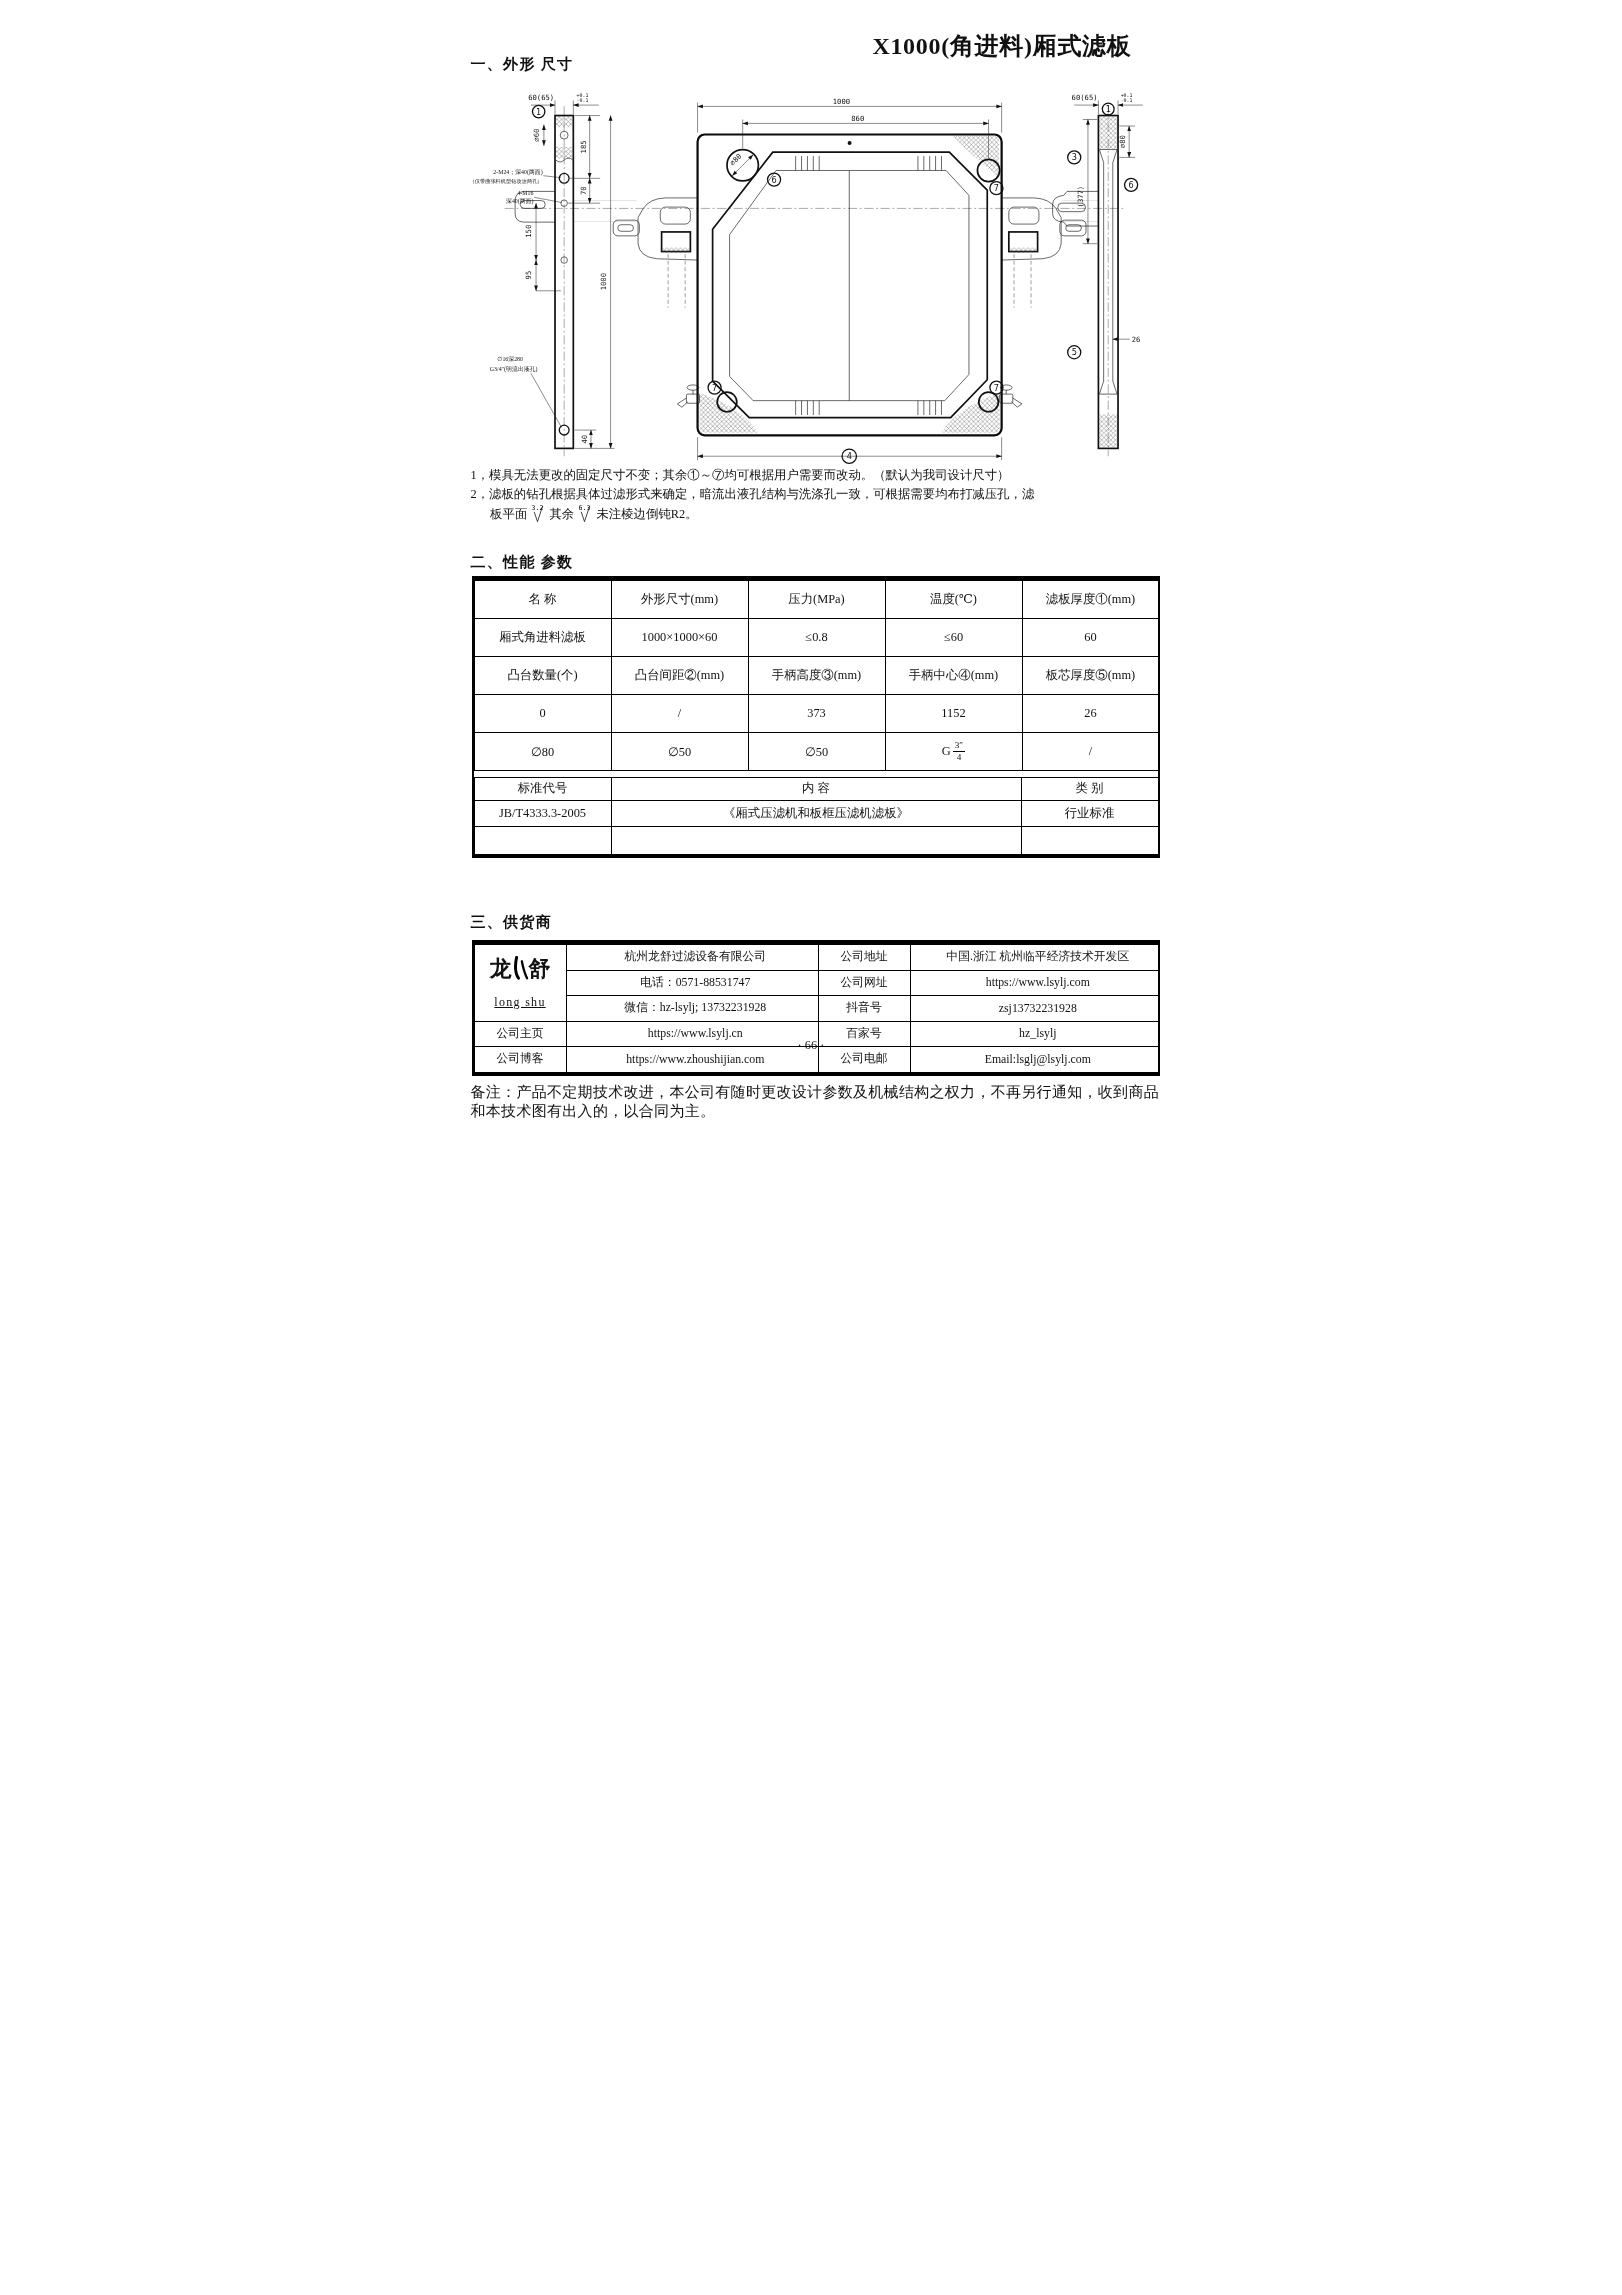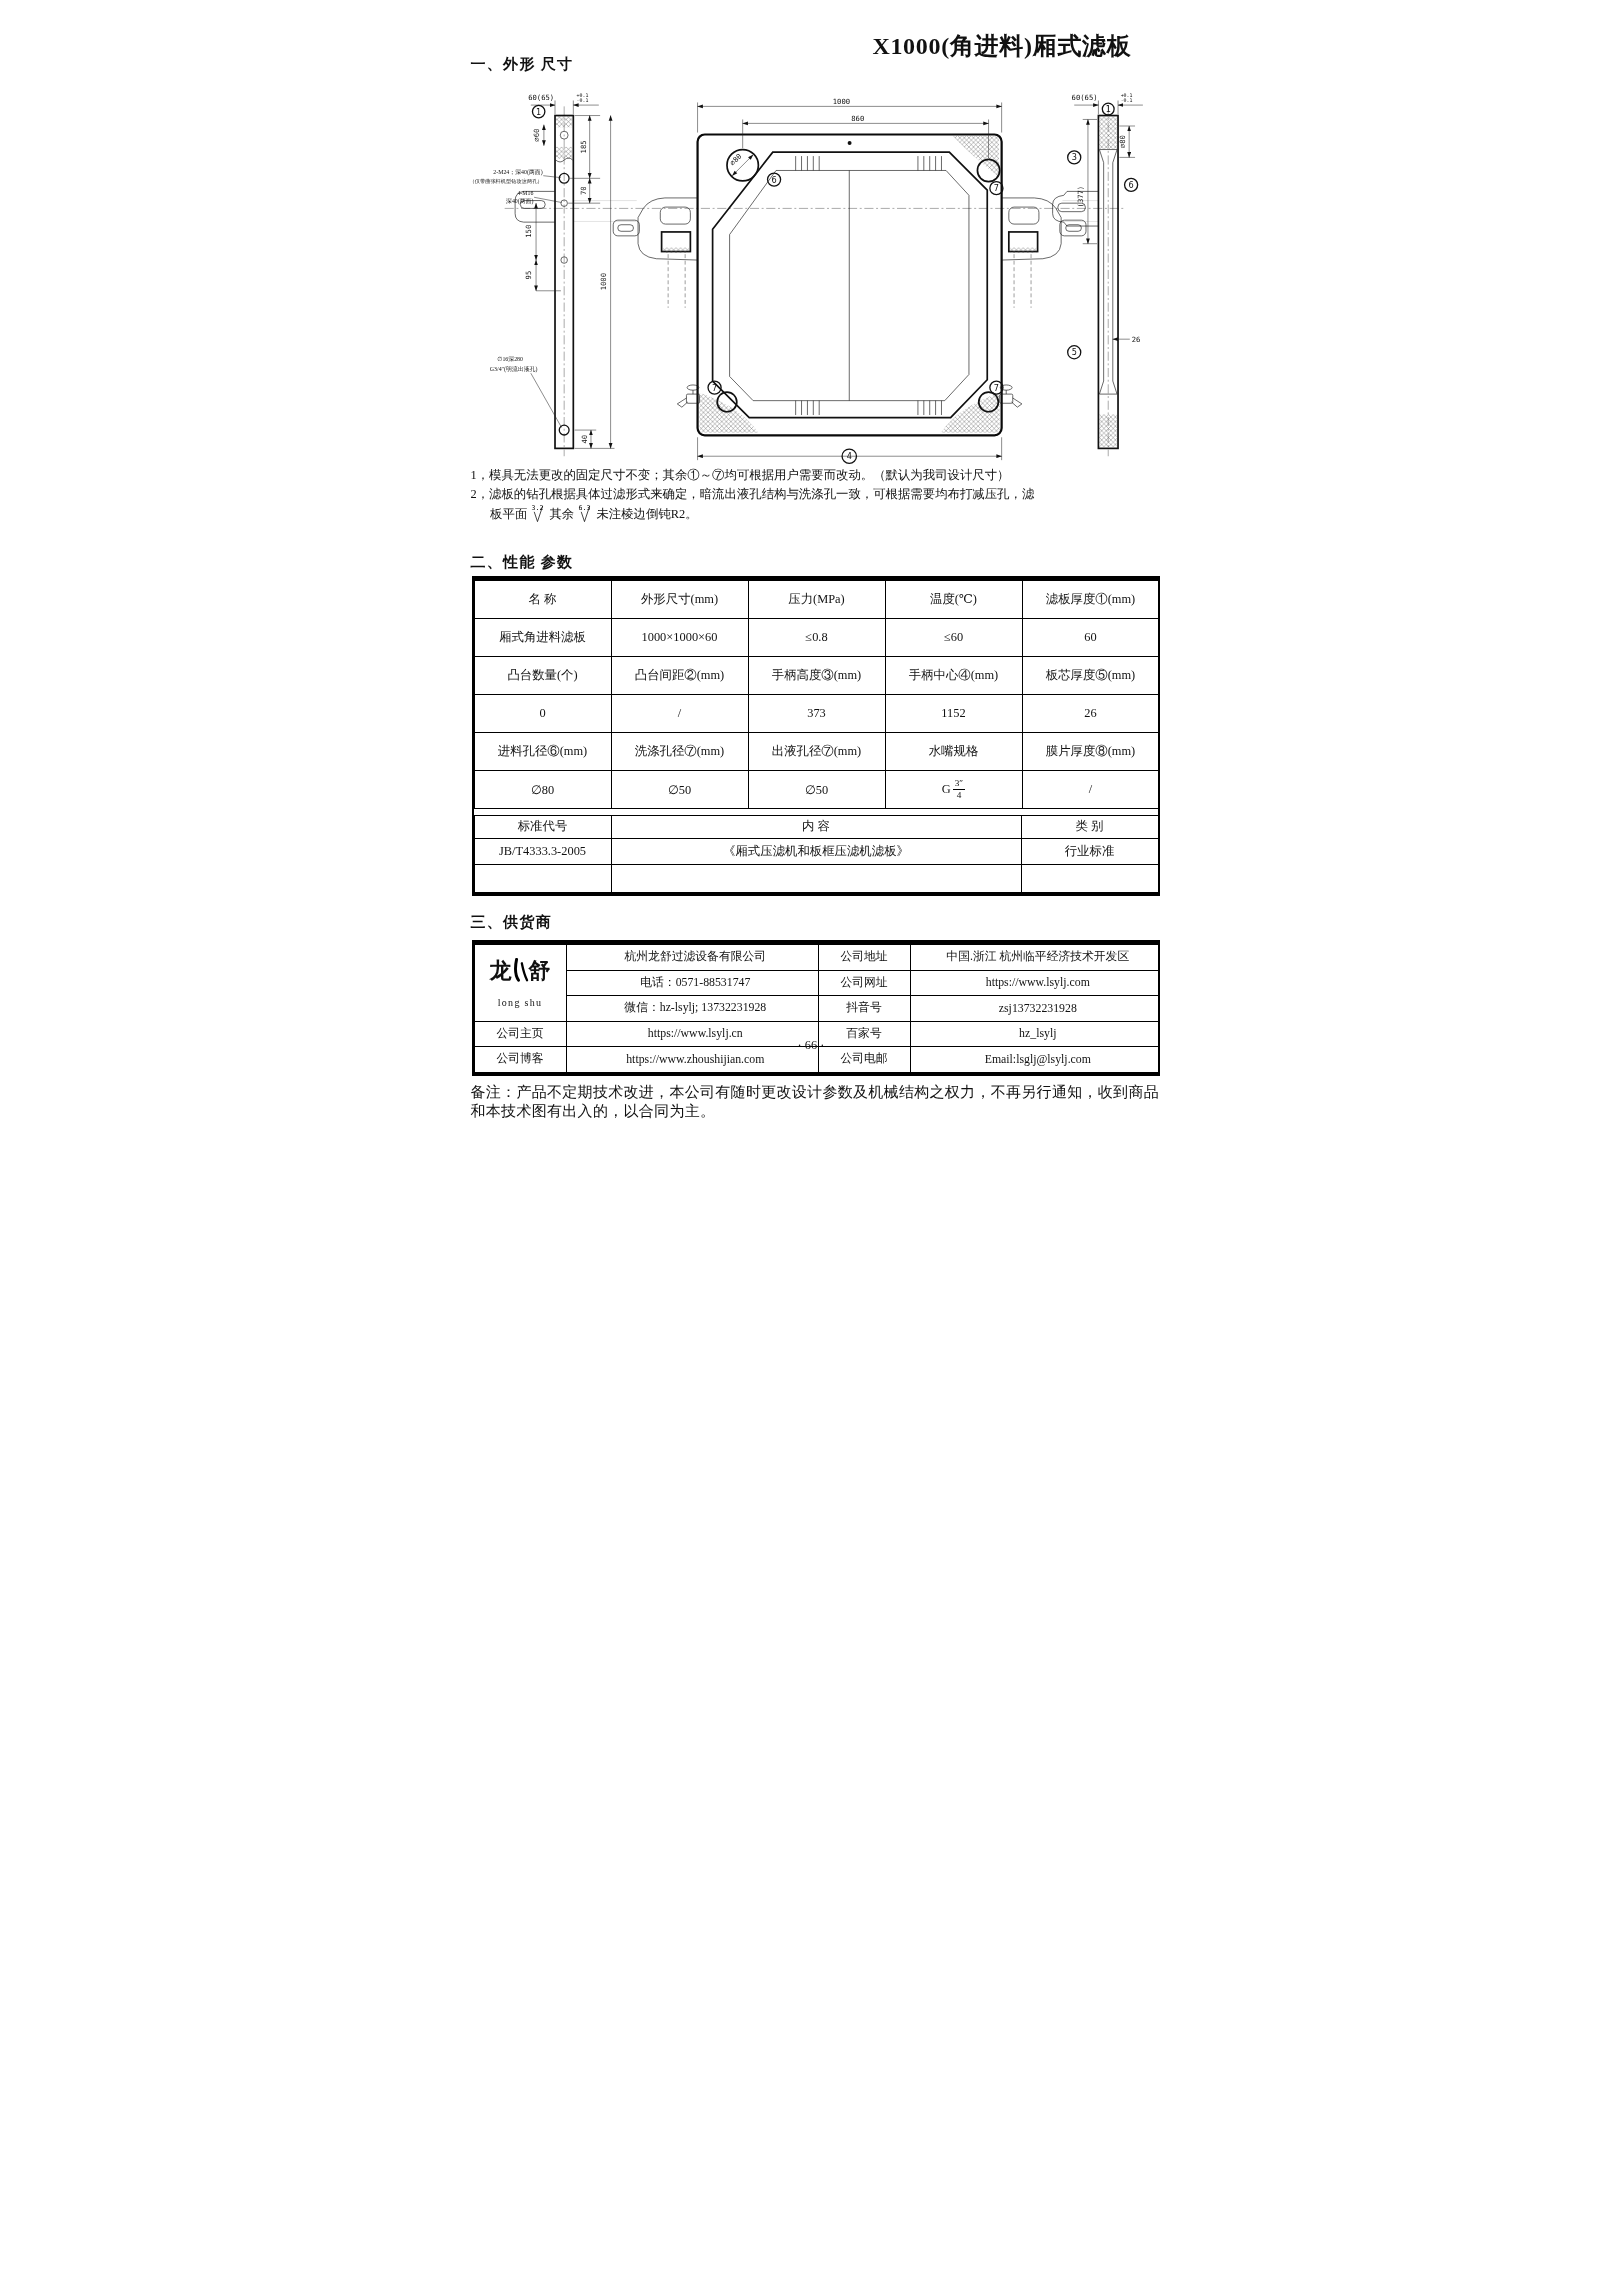--- a/index.html
+++ b/index.html
@@ -46,21 +46,21 @@
   .gfrac{display:inline-flex;align-items:center;}
   .gfrac .stack{display:inline-flex;flex-direction:column;align-items:center;
                 font-size:9.2px;line-height:1.15;margin-left:2px;}
   .gfrac .top{border-bottom:0.9px solid #000;padding:0 2px;}
   .sup td{height:24.5px;font-size:11.8px;}
   .sup td.lbl{text-align:center;}
   .sup td.val{text-align:center;padding-left:9.2px;}
   .logo-cell{vertical-align:middle;}
   .logo-zh{display:flex;align-items:flex-end;justify-content:center;
            font-size:22px;font-weight:bold;line-height:1;}
-  .logo-en{font-size:10px;letter-spacing:1.3px;margin-top:15px;font-family:"Liberation Serif",serif;}
+  .logo-en{font-size:12px;letter-spacing:1.3px;margin-top:15px;font-family:"Liberation Serif",serif;text-decoration:underline;}
   .fnote{position:absolute;left:65px;top:1083px;width:700px;font-size:15px;letter-spacing:0.3px;}
   .pnum{position:absolute;left:0;top:1038px;width:811px;text-align:center;font-size:12.4px;}
 </style>
 </head>
 <body>
 
 <div class="page">
 
   <h1 class="title">X1000(角进料)厢式滤板</h1>
   <div class="sec sec1">一、外形 尺寸</div>
@@ -331,27 +331,20 @@
         <td>手柄高度③(mm)</td>
         <td>手柄中心④(mm)</td>
         <td>板芯厚度⑤(mm)</td>
       </tr>
       <tr>
         <td>0</td>
         <td>/</td>
         <td>373</td>
         <td>1152</td>
         <td>26</td>
-      </tr>
-      <tr>
-        <td>进料孔径⑥(mm)</td>
-        <td>洗涤孔径⑦(mm)</td>
-        <td>出液孔径⑦(mm)</td>
-        <td>水嘴规格</td>
-        <td>膜片厚度⑧(mm)</td>
       </tr>
       <tr>
         <td>∅80</td>
         <td>∅50</td>
         <td>∅50</td>
         <td>
           <span class="gfrac">
                 <span>G</span>
                 <span class="stack">
                   <span class="top">3″</span>

